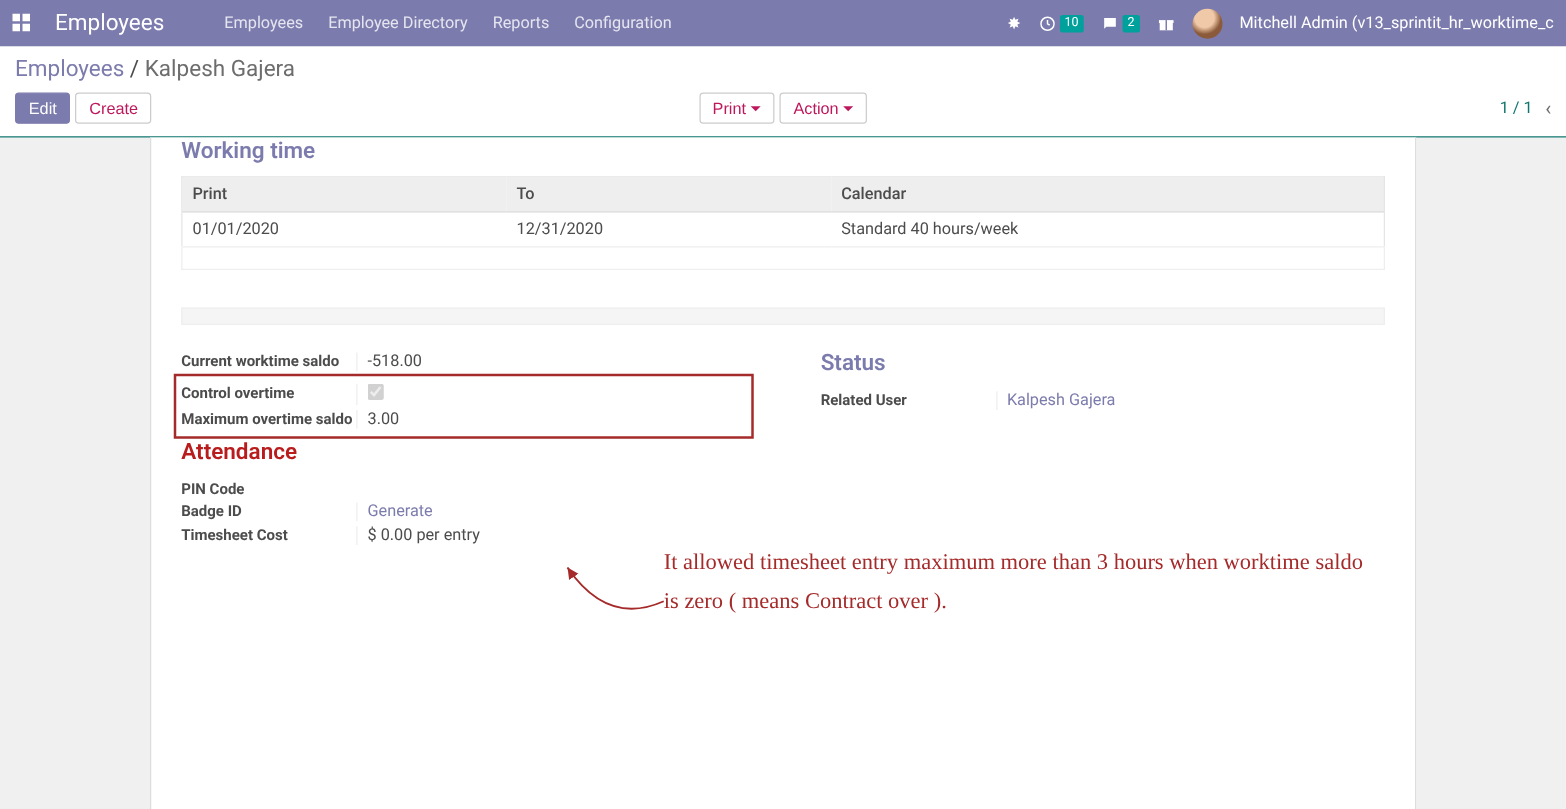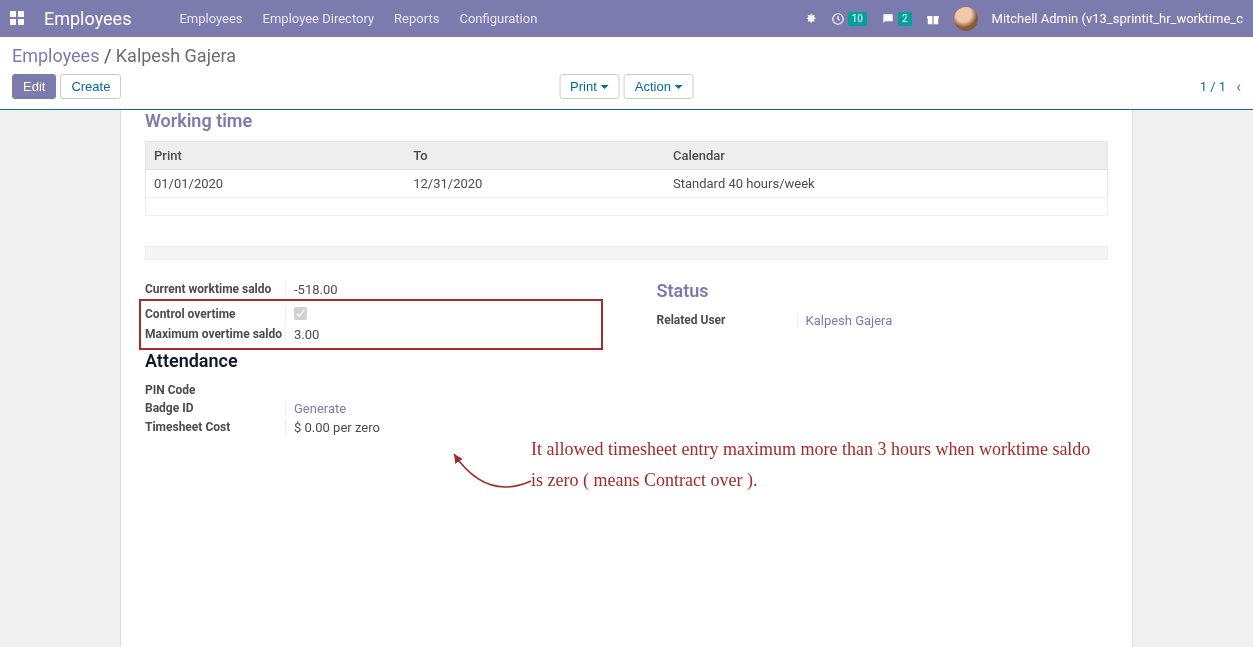--- a/index.html
+++ b/index.html
@@ -84,21 +84,21 @@
     display: flex;
     align-items: center;
     justify-content: space-between;
   }
   .cp-left { display: flex; gap: 4px; }
   .cp-center { display: flex; gap: 4px; position: absolute; left: 50%; transform: translateX(-50%); }
   .cp-right { display: flex; align-items: center; gap: 10px; color: #6d6d6d; }
   .btn {
     border: 1px solid #ccc;
     background: #fff;
-    color: #0369a1;
+    color: #be185d;
     padding: 4px 10px;
     font-size: 13px;
     border-radius: 3px;
     cursor: pointer;
     display: inline-flex;
     align-items: center;
     gap: 4px;
   }
   .btn-primary {
     background: #7c7bad;
@@ -329,35 +329,35 @@
             <div class="field-value">
               <input type="checkbox" class="checkbox" checked="" disabled="" style="">
             </div>
           </div>
           <div class="field-row">
             <div class="field-label">Maximum overtime saldo</div>
             <div class="field-value">3.00</div>
           </div>
         </div>
 
-        <div class="section-title" style="color:#0f172a">Attendance</div>
+        <div class="section-title" style="color:#b91c1c">Attendance</div>
         <div class="field-row">
           <div class="field-label">PIN Code</div>
           <div class="field-value"></div>
         </div>
         <div class="field-row">
           <div class="field-label">Badge ID</div>
           <div class="field-value">
             <span class="link-val">Generate</span>
           </div>
         </div>
 
         <div class="field-row">
           <div class="field-label">Timesheet Cost</div>
-          <div class="field-value">$ 0.00 per zero</div>
+          <div class="field-value">$ 0.00 per entry</div>
         </div>
       </div>
 
       <div class="group-col">
         <div class="section-title">Status</div>
         <div class="field-row">
           <div class="field-label">Related User</div>
           <div class="field-value">
             <span class="link-val">Kalpesh Gajera</span>
           </div>

